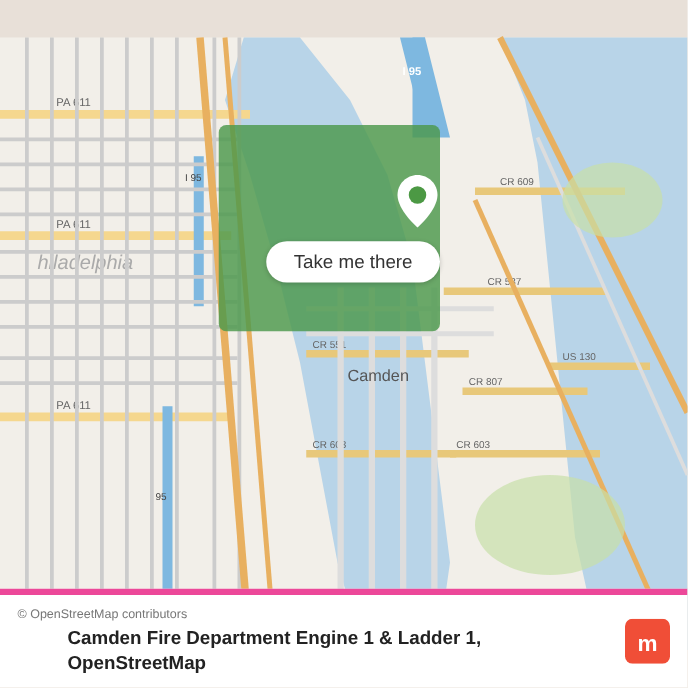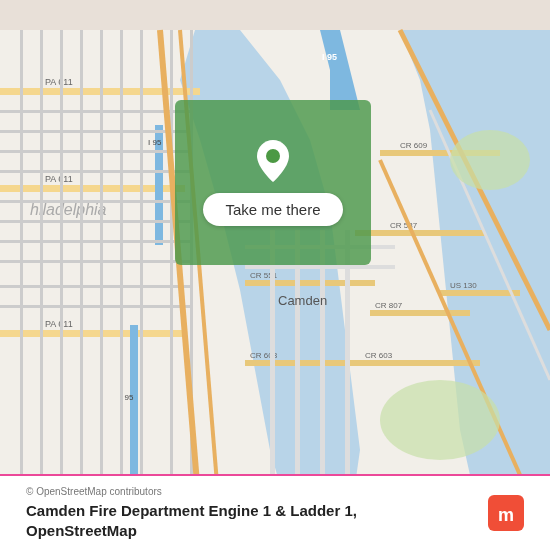--- a/index.html
+++ b/index.html
@@ -25,27 +25,27 @@
       position: absolute;
       top: 0; left: 0;
       width: 100%; height: 100%;
     }
 
     
     .highlight-area {
       position: absolute;
       top: 100px;
       left: 175px;
-      width: 196px;
+      width: 177px;
       height: 165px;
       background: rgba(76, 153, 76, 0.82);
       border-radius: 6px;
       display: flex;
       flex-direction: column;
-      align-items: center;
+      align-items: flex-end;
       justify-content: center;
       gap: 10px;
     }
 
     .location-pin {
       width: 36px;
       height: 44px;
       position: relative;
       display: flex;
       align-items: center;
@@ -65,45 +65,46 @@
       box-shadow: 0 1px 4px rgba(0,0,0,0.2);
     }
 
     
     .bottom-bar {
       position: absolute;
       bottom: 0;
       left: 0;
       width: 100%;
       background: white;
-      padding: 10px 26px;
+      padding: 10px 14px;
       display: flex;
       align-items: center;
       justify-content: space-between;
-      border-top: 2px solid #ec4899;
+      border-top: 5px solid #ec4899;
       min-height: 62px;
     }
 
     .bottom-bar-left {
       display: flex;
       flex-direction: column;
       gap: 2px;
     }
 
     .osm-credit {
       font-size: 10px;
       color: #777;
       margin-bottom: 2px;
     }
 
     .location-title {
       font-size: 15px;
       font-weight: 600;
       color: #222;
       line-height: 1.3;
+      margin-left: 40px;
     }
 
     .moovit-logo {
       display: flex;
       align-items: center;
       gap: 2px;
       font-size: 18px;
       font-weight: 700;
       color: #333;
       flex-shrink: 0;

